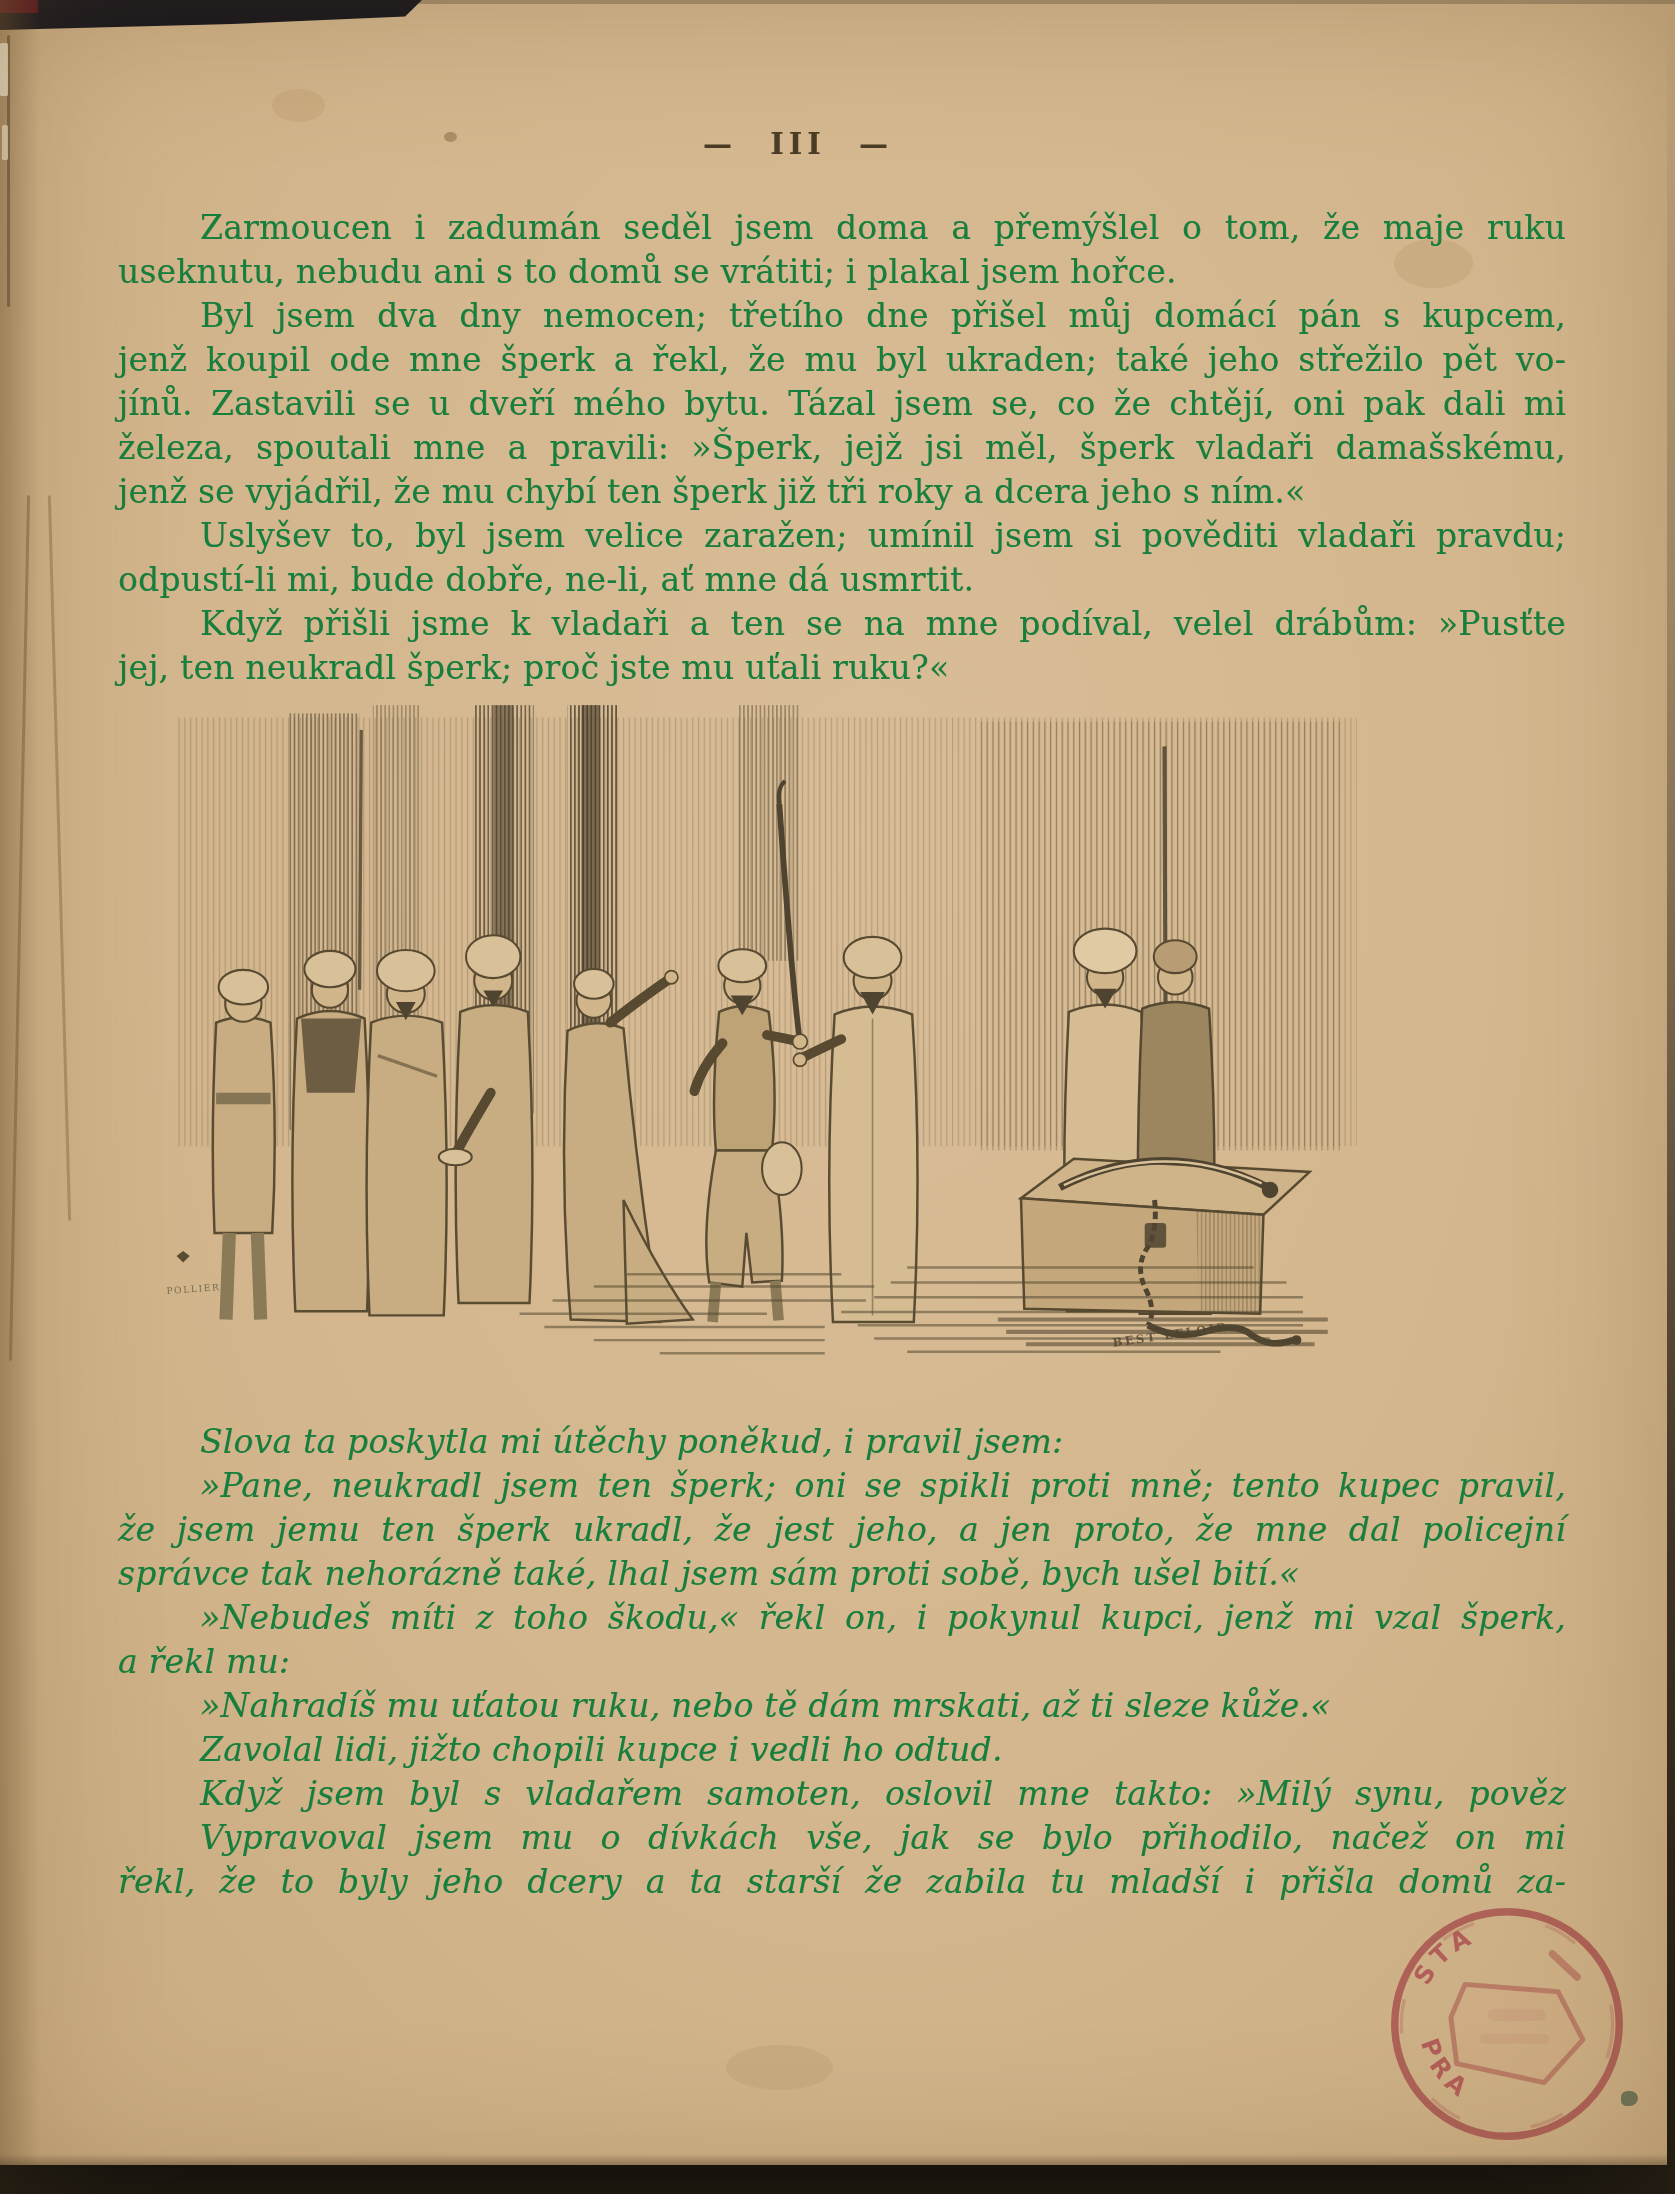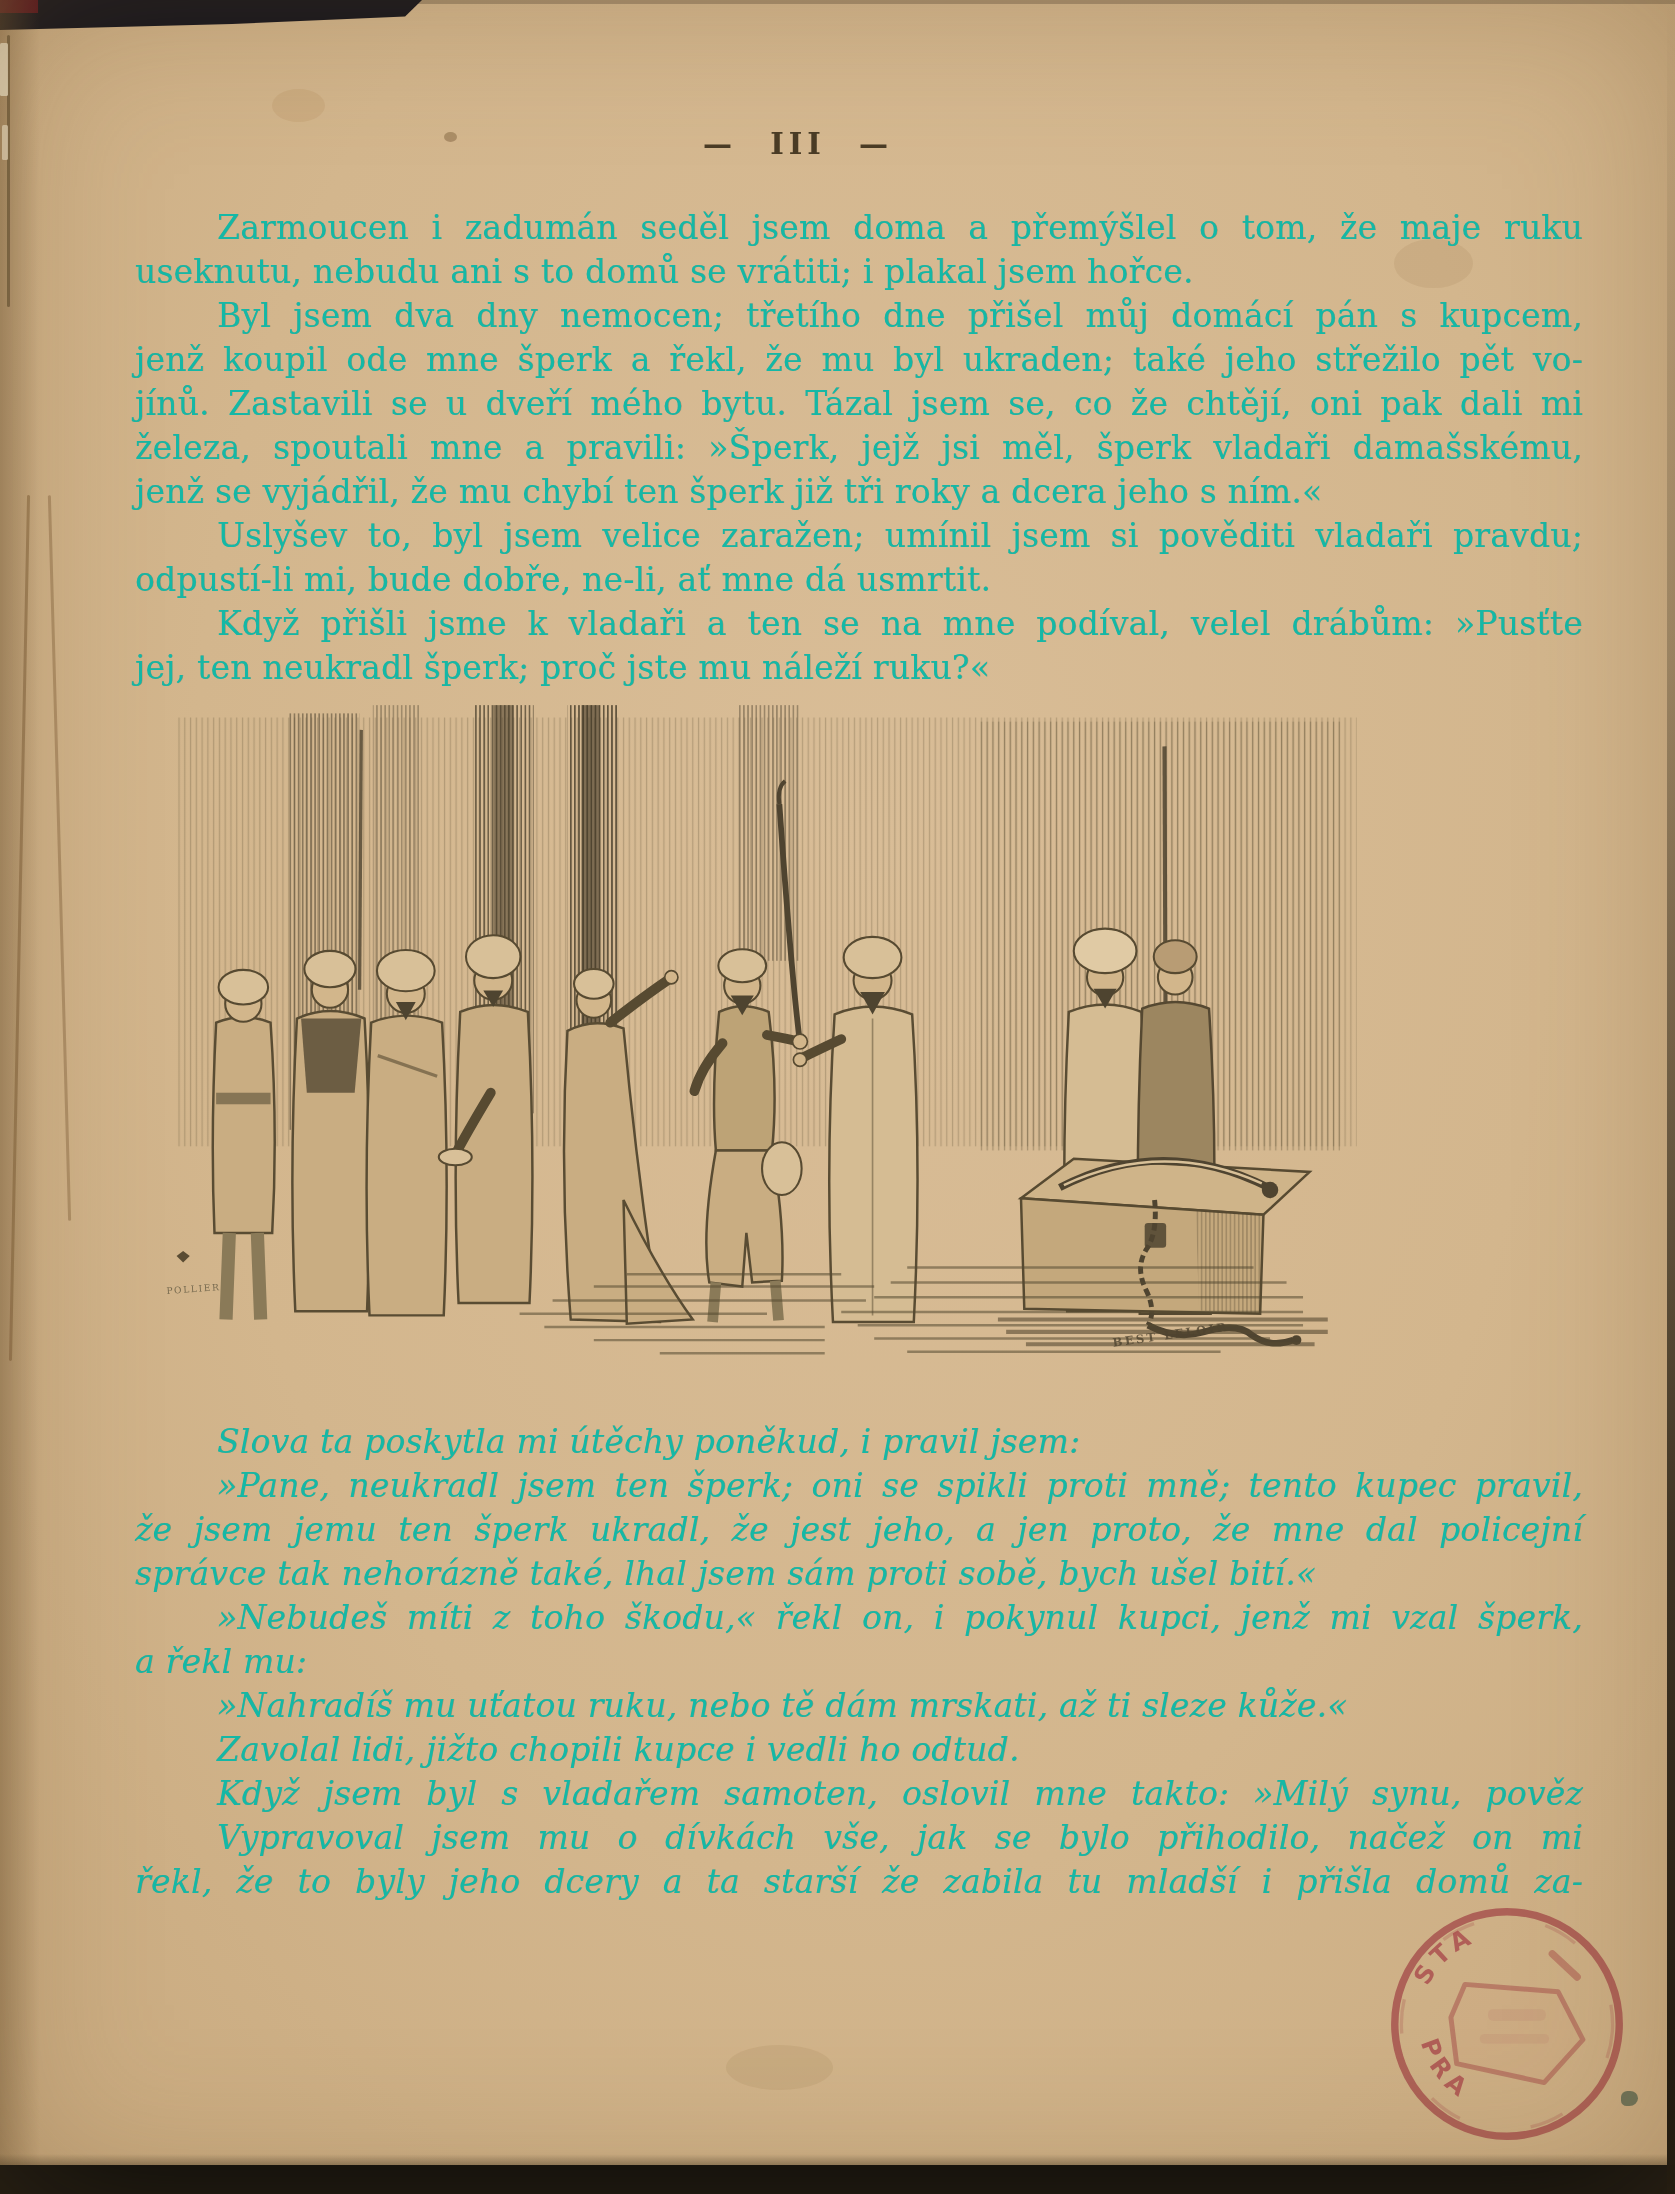--- a/index.html
+++ b/index.html
@@ -7,21 +7,21 @@
     font-family:"DejaVu Serif", serif;}
   .paper{position:absolute;left:0;top:0;width:1676px;height:2194px;
     background:#d3b68d;
     background-image:radial-gradient(ellipse at 52% 38%, #d9bd97 0%, #d3b68d 55%, #c8a97e 100%);}
   .vignette{position:absolute;inset:0;box-shadow:inset 0 0 157px rgba(118,88,48,.33);pointer-events:none;}
 
   
   .page-number{position:absolute;left:125px;top:127px;width:1448px;height:35px;
     text-align:center;transform:translateX(-51px);
     font-size:29px;font-weight:700;letter-spacing:5px;word-spacing:18px;color:#4a3c26;}
-  .textblock{position:absolute;left:135px;width:1448px;color:#14b8a6;}
+  .textblock{position:absolute;left:118px;width:1448px;color:#15803d;}
   .tb-top{top:206px;}
   .tb-bottom{top:1420px;font-style:italic;}
   .line{height:44px;line-height:44px;font-size:33px;letter-spacing:0.2px;white-space:nowrap;
     text-shadow:0.4px 0.4px 0 rgba(78,64,40,.28);}
   .line.just{white-space:normal;text-align:justify;text-align-last:justify;}
   .line.ind{text-indent:82px;}
 
   
   .engraving{position:absolute;left:165px;top:705px;width:1204px;height:660px;}
   .robe{fill:#c9ad82;stroke:#594c33;stroke-width:3;}
@@ -80,21 +80,21 @@
       <div class="line just ind">Zarmoucen i zadumán seděl jsem doma a přemýšlel o tom, že maje ruku</div>
       <div class="line">useknutu, nebudu ani s to domů se vrátiti; i plakal jsem hořce.</div>
       <div class="line just ind">Byl jsem dva dny nemocen; třetího dne přišel můj domácí pán s kupcem,</div>
       <div class="line just">jenž koupil ode mne šperk a řekl, že mu byl ukraden; také jeho střežilo pět vo-</div>
       <div class="line just">jínů. Zastavili se u dveří mého bytu. Tázal jsem se, co že chtějí, oni pak dali mi</div>
       <div class="line just">železa, spoutali mne a pravili: »Šperk, jejž jsi měl, šperk vladaři damašskému,</div>
       <div class="line">jenž se vyjádřil, že mu chybí ten šperk již tři roky a dcera jeho s ním.«</div>
       <div class="line just ind">Uslyšev to, byl jsem velice zaražen; umínil jsem si pověditi vladaři pravdu;</div>
       <div class="line">odpustí-li mi, bude dobře, ne-li, ať mne dá usmrtit.</div>
       <div class="line just ind">Když přišli jsme k vladaři a ten se na mne podíval, velel drábům: »Pusťte</div>
-      <div class="line">jej, ten neukradl šperk; proč jste mu náleží ruku?«</div>
+      <div class="line">jej, ten neukradl šperk; proč jste mu uťali ruku?«</div>
     </div>
 
   <svg class="engraving" viewBox="0 0 1460 800" xmlns="http://www.w3.org/2000/svg">
     <defs>
       <pattern id="vh" width="7" height="14" patternUnits="userSpaceOnUse">
         <path d="M3 0V14" stroke="#5e5136" stroke-width="1.6"></path>
       </pattern>
       <pattern id="vh2" width="5" height="12" patternUnits="userSpaceOnUse">
         <path d="M2 0V12" stroke="#4f4430" stroke-width="2"></path>
       </pattern>

